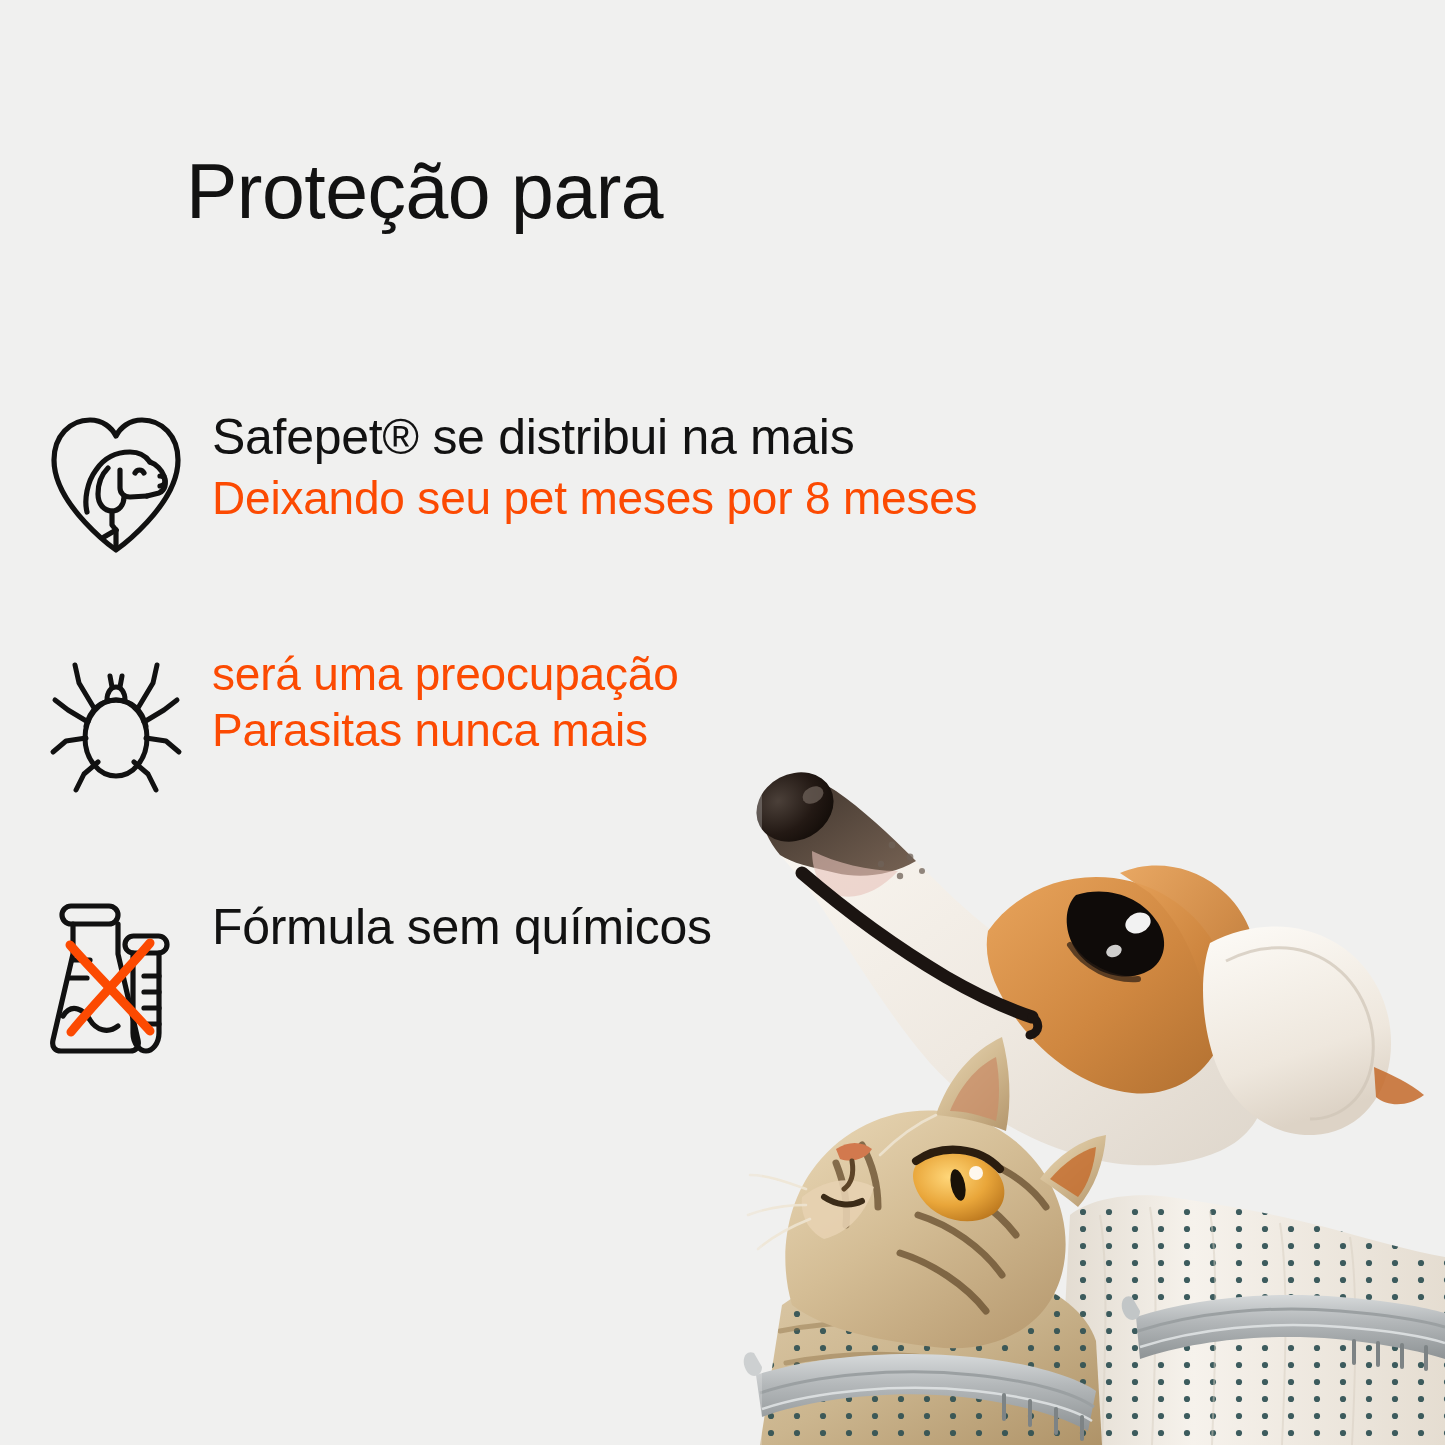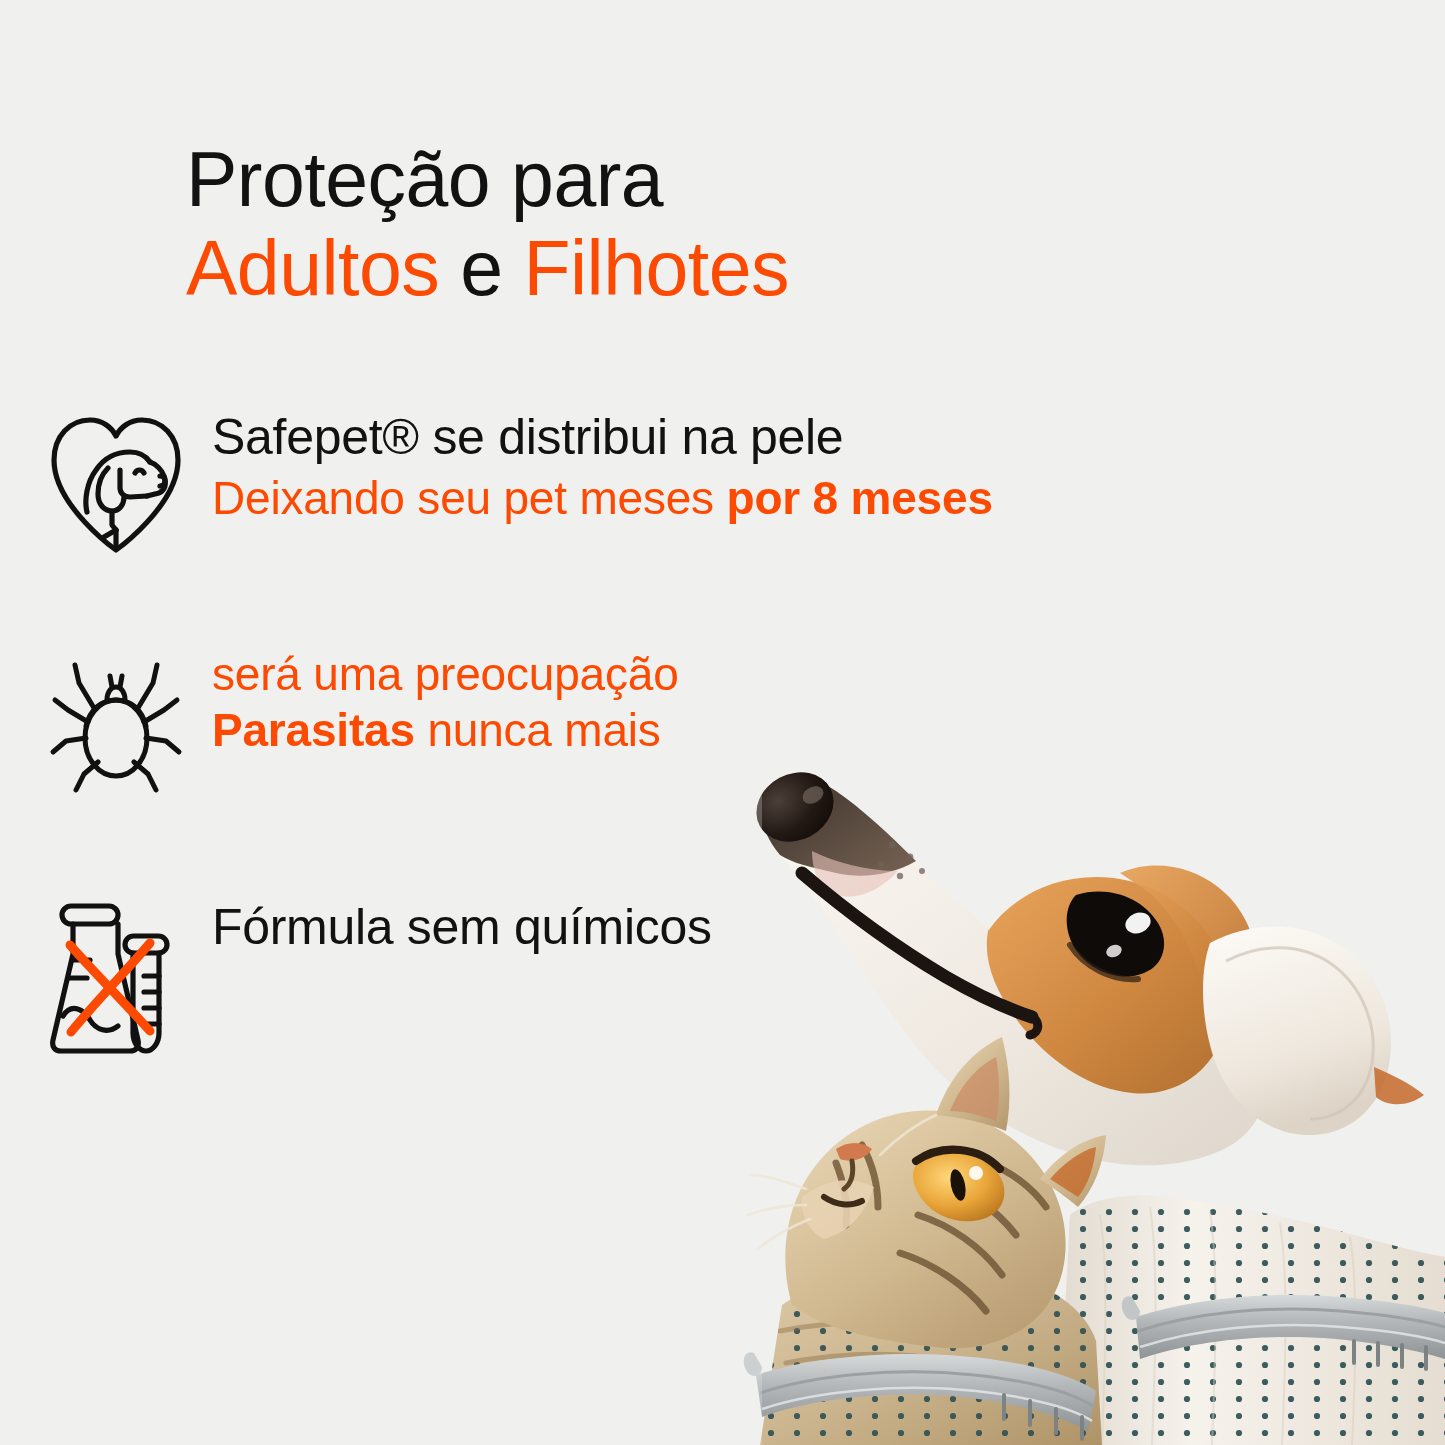--- a/index.html
+++ b/index.html
@@ -9,21 +9,21 @@
     font-family:"Liberation Sans", sans-serif;
     overflow:hidden;
     position:relative;
   }
 
   
   #stage{position:absolute;inset:0;overflow:hidden;background:#f0f0ef;}
 
   
   #headline{
-    position:absolute;left:186px;top:140px;
+    position:absolute;left:186px;top:152px;
     line-height:1.02;
     letter-spacing:-0.5px;
   }
   .hl-line{font-size:77px;font-weight:400;white-space:nowrap;}
   .hl-line.l1{color:#121212;}
   .hl-line.l2{margin-top:10px;}
   .hl-orange{color:#fc4a02;}
   .hl-black{color:#121212;}
 
   
@@ -44,39 +44,38 @@
   .feat-title{
     font-size:50px;font-weight:400;color:#121212;
     white-space:nowrap;letter-spacing:-0.3px;line-height:1.08;
   }
   .feat-sub{
     font-size:46px;font-weight:400;color:#fc4a02;
     white-space:nowrap;letter-spacing:-0.2px;line-height:1.22;
     margin-top:6px;
   }
   .feat-sub.tight{margin-top:4px;}
-  .feat-sub b{font-weight:700;}
+  .feat-sub b{font-weight:400;}
   .feat-sub-line{display:block;}
 
   
   #photo{
     position:absolute;right:0;bottom:0;
     width:705px;height:700px;
     pointer-events:none;
   }
   #photo svg{display:block;width:100%;height:100%;}
 </style>
 </head>
 <body>
 
 <div id="stage">
 
   <div id="headline">
     <div class="hl-line l1">Proteção para</div>
-    <div class="hl-line l2"><span class="hl-orange">Adultos</span><span class="hl-black"> e </span><span class="hl-orange">Filhotes</span></div>
   </div>
 
   <div class="feature" id="feature-1">
     <div class="feat-icon">
       <svg viewBox="0 0 140 150" width="140" height="150" aria-hidden="true">
         <g fill="none" stroke="#111" stroke-width="5.2" stroke-linecap="round" stroke-linejoin="round">
 
           <path d="M70 142 C70 142 8 98 8 52 C8 28 24 12 44 12 C57 12 66 20 70 28 C74 20 83 12 96 12 C116 12 132 28 132 52 C132 98 70 142 70 142 Z"></path>
 
           <path d="M41 104 C38 92 41 74 50 62 C58 50 70 44 84 44 C94 44 100 48 104 54"></path>
@@ -89,21 +88,21 @@
 
           <path d="M89 65 C91 61 96 61 98 65"></path>
 
           <path d="M66 103 L66 117 L70 122"></path>
           <path d="M70 122 L58 129"></path>
           <path d="M70 122 L70 138"></path>
         </g>
       </svg>
     </div>
     <div class="feat-text">
-      <div class="feat-title">Safepet® se distribui na pele</div>
+      <div class="feat-title">Safepet® se distribui na mais</div>
       <div class="feat-sub">
         <span class="feat-sub-line"><span>Deixando seu pet meses </span><b>por 8 meses</b></span>
       </div>
     </div>
   </div>
 
   <div class="feature" id="feature-2">
     <div class="feat-icon">
       <svg viewBox="0 0 140 160" width="140" height="160" aria-hidden="true">
         <g fill="none" stroke="#111" stroke-width="5" stroke-linecap="round" stroke-linejoin="round">

